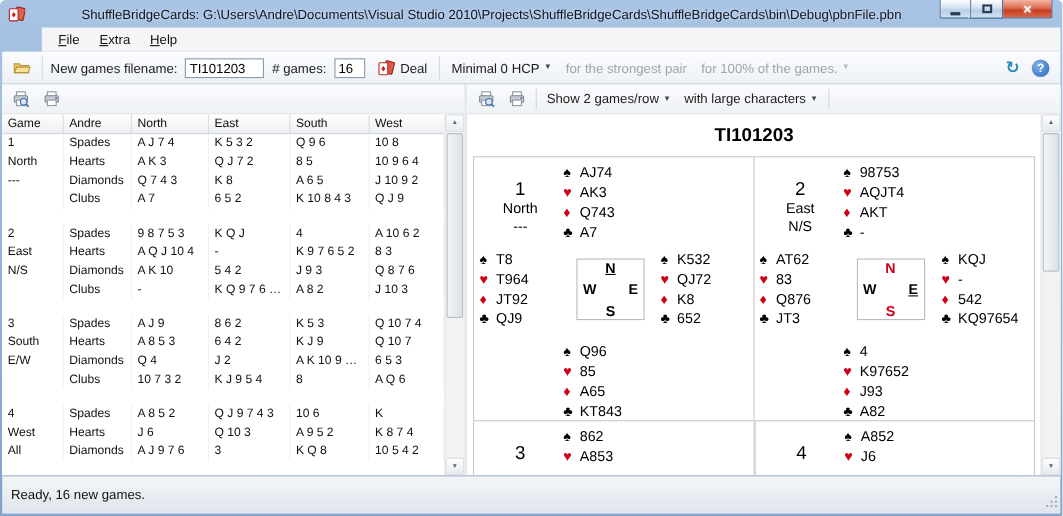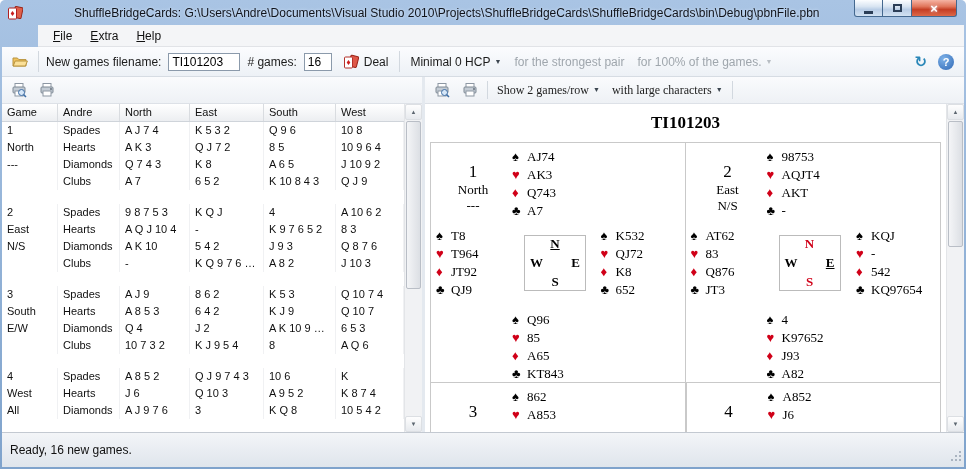--- a/index.html
+++ b/index.html
@@ -44,21 +44,21 @@
   .tb-right { margin-left:auto; display:flex; align-items:center; gap:11px; padding-right:3px; }
   .refresh-glyph { font-size:15px; font-weight:bold; color:#2a87b8; line-height:1; }
   .help-btn { width:16px; height:16px; border-radius:50%; color:#fff; font-size:11px; font-weight:bold;
     display:flex; align-items:center; justify-content:center;
     background:radial-gradient(circle at 35% 30%, #7db1e8, #2f68b5); }
 
   
   .main { flex:1; display:flex; min-height:0; background:#fff; }
   .left-panel { flex:0 0 420px; display:flex; flex-direction:column; min-height:0; background:#fff; }
   .splitter { flex:0 0 3px; background:#e4e9ef; }
-  .right-panel { flex:1; display:flex; flex-direction:column; min-width:0; background:#fff;font-family:Liberation Serif, serif; }
+  .right-panel { flex:1; display:flex; flex-direction:column; min-width:0; background:#fff; }
   .panel-toolbar { flex:0 0 26px; background:linear-gradient(#fafbfd,#eef1f5); border-bottom:1px solid #dde1e7;
     display:flex; align-items:center; gap:6px; padding:0 6px; font-size:12px; color:#1c1c1c; }
   .icon-btn { width:22px; height:20px; display:flex; align-items:center; justify-content:center; border-radius:2px; }
 
   
   .table-area { flex:1; display:flex; min-height:0; }
   .grid { flex:1; overflow:hidden; font-size:11px; color:#101010; }
   .grid-header { display:flex; height:18px; box-sizing:border-box;
     background:linear-gradient(#ffffff,#eceef1); border-bottom:1px solid #cfd4da; }
   .gh-cell { box-sizing:border-box; padding:2px 0 0 5px; border-right:1px solid #d9dce0;

